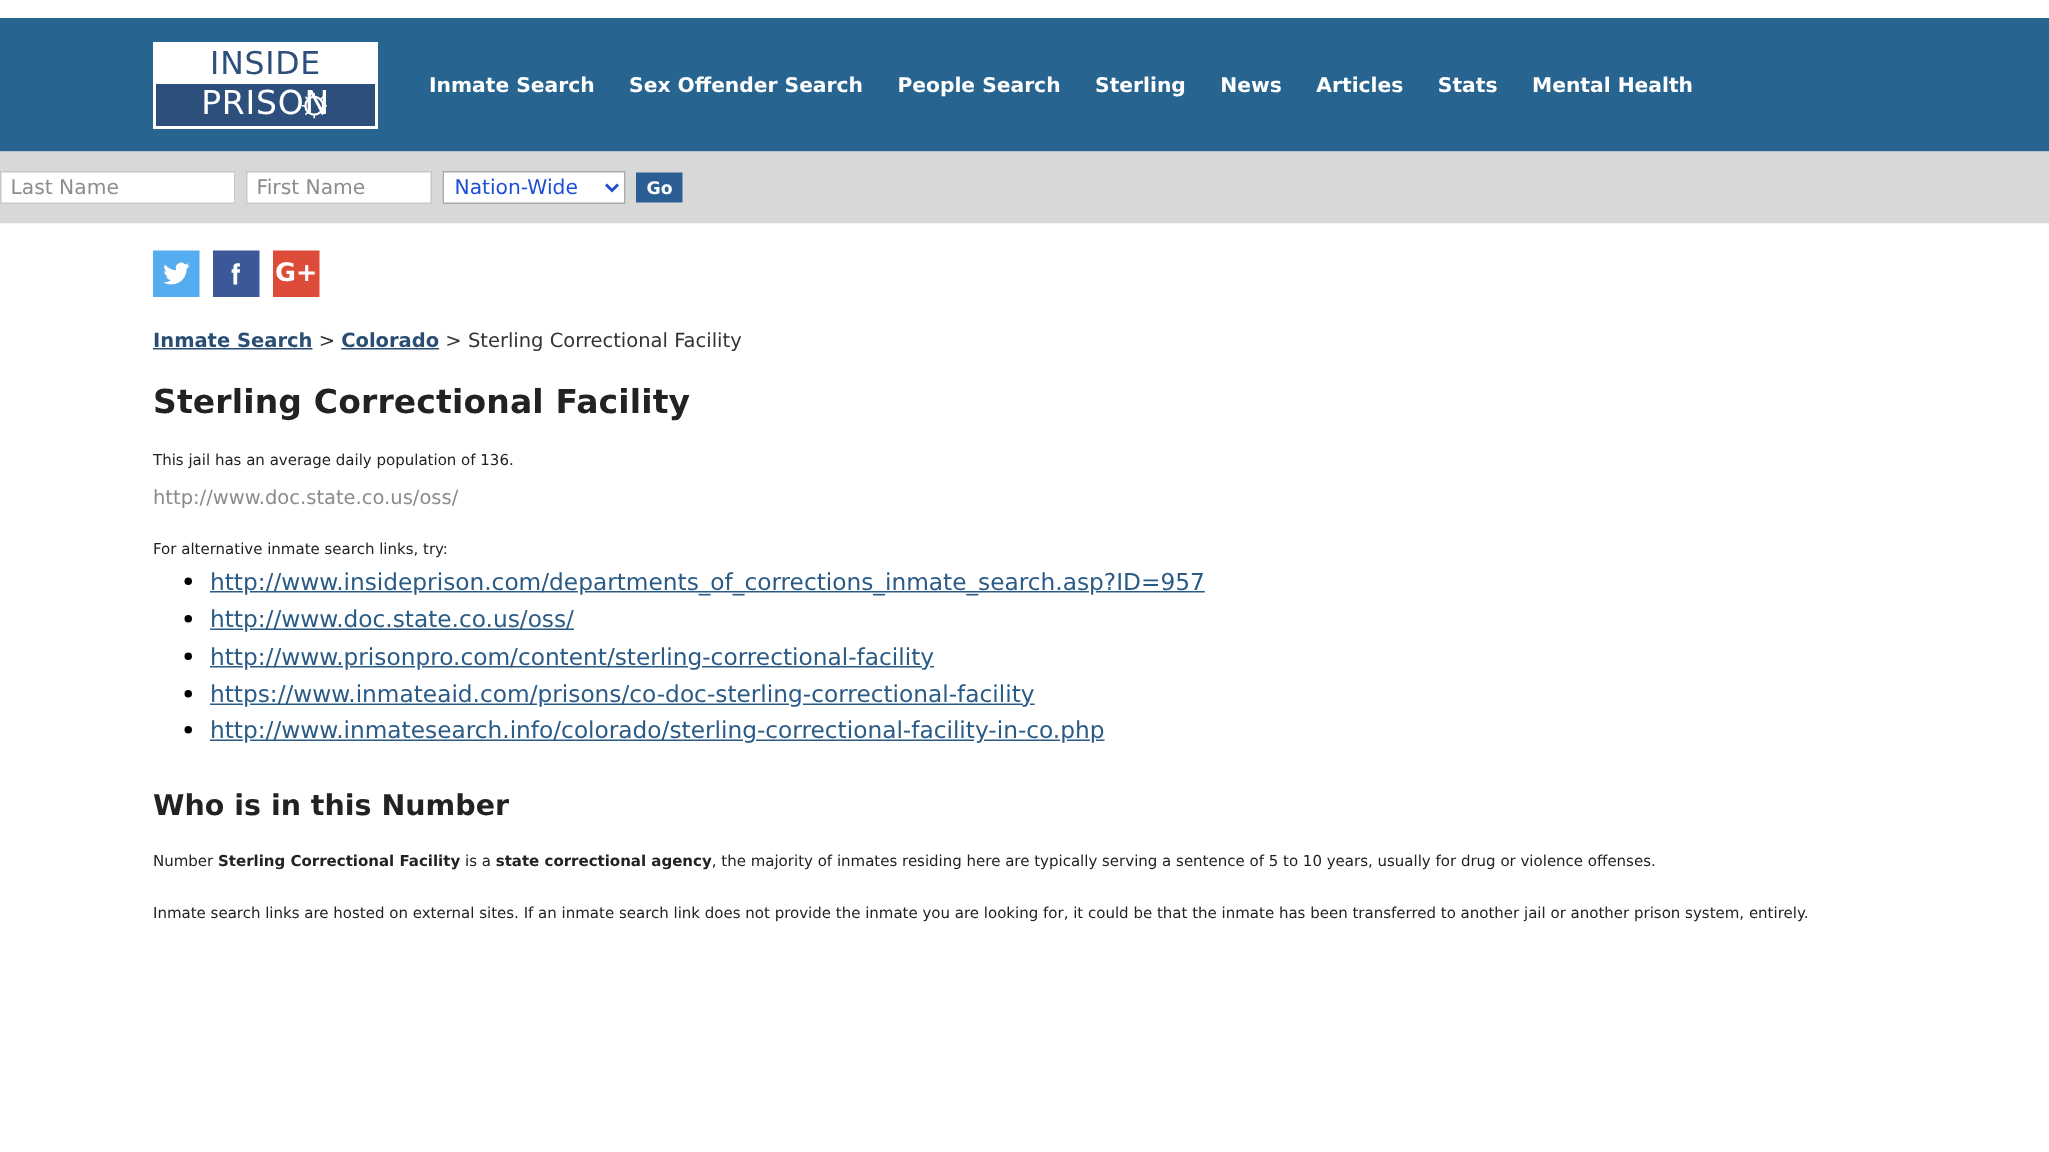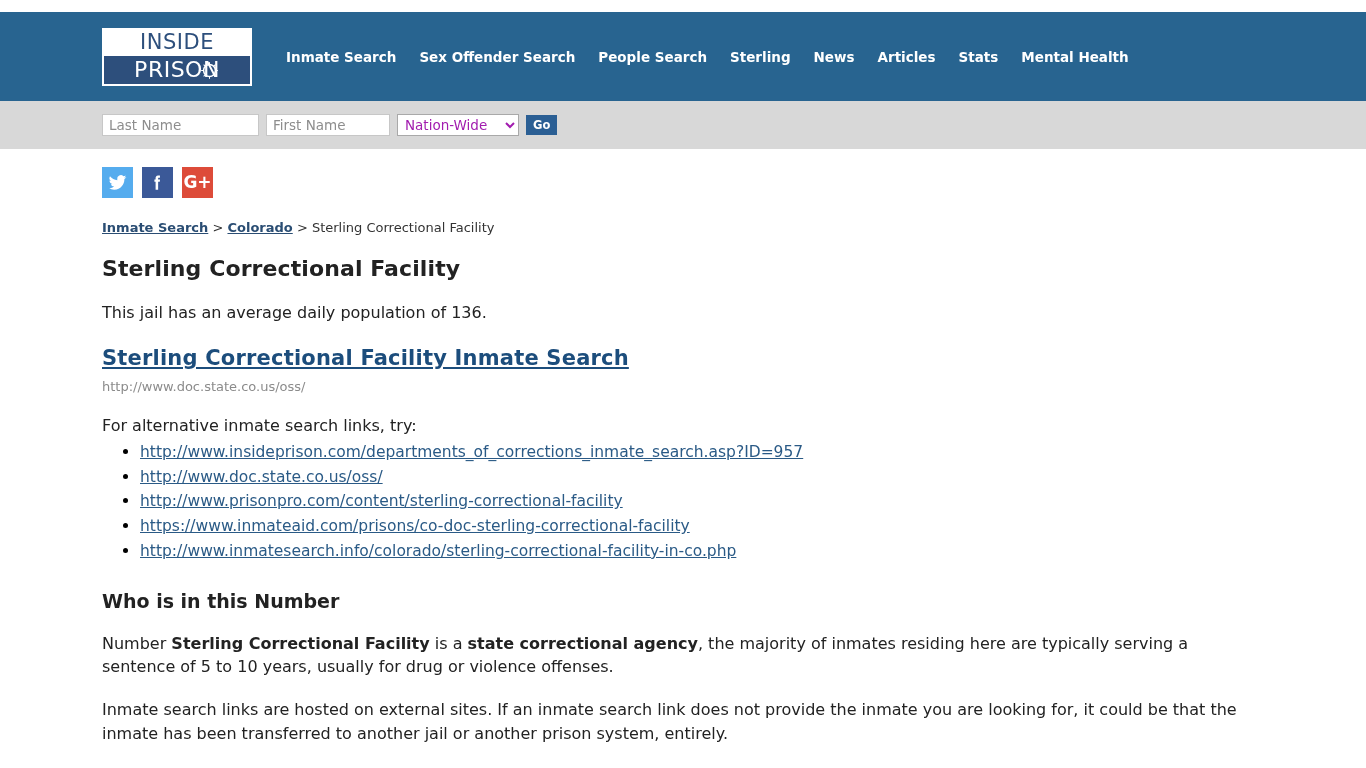--- a/index.html
+++ b/index.html
@@ -85,21 +85,20 @@
     white-space: nowrap;
     font-family: "DejaVu Sans", "Liberation Sans", sans-serif;
   }
 
   
   .searchbar {
     height: 48px;
     background: #d8d8d8;
     display: flex;
     align-items: center;
-    padding-left: 102px;
     gap: 7px;
   }
   .searchbar input[type=text] {
     height: 22px;
     border: 1px solid #c7c7c7;
     background: #ffffff;
     font-size: 13.5px;
     color: #333;
     padding: 1px 6px;
     font-family: "DejaVu Sans", "Liberation Sans", sans-serif;
@@ -107,21 +106,21 @@
   }
   .searchbar input::placeholder { color: #8d8d8d; }
   #ln { width: 157px; }
   #fn { width: 124px; }
   .searchbar select {
     height: 22px;
     width: 122px;
     border: 1px solid #a9a9a9;
     background: #ffffff;
     font-size: 13.5px;
-    color: #a21caf;
+    color: #1d4ed8;
     font-family: "DejaVu Sans", "Liberation Sans", sans-serif;
     padding-left: 3px;
   }
   .go-btn {
     height: 20px;
     background: #2b5f94;
     color: #ffffff;
     border: none;
     font-size: 11.5px;
     font-weight: bold;
@@ -177,21 +176,21 @@
 
   h1.page-title {
     font-size: 22px;
     font-weight: bold;
     color: #222222;
     margin: 21px 0 0 0;
     letter-spacing: 0.1px;
   }
 
   p.body-text {
-    font-size: 16px;
+    font-size: 10px;
     color: #222222;
     margin: 20px 0 0 0;
     line-height: 1.46;
   }
 
   a.main-link {
     display: inline-block;
     margin-top: 22px;
     font-size: 21px;
     font-weight: bold;
@@ -294,21 +293,20 @@
       <span class="gp-text">G+</span>
     </div>
   </div>
 
   <div class="breadcrumb"><a href="#">Inmate Search</a><span class="sep"> &gt; </span><a href="#">Colorado</a><span class="sep"> &gt; </span><span class="cur">Sterling Correctional Facility</span></div>
 
   <h1 class="page-title">Sterling Correctional Facility</h1>
 
   <p class="body-text">This jail has an average daily population of 136.</p>
 
-  <a class="main-link" href="#">Sterling Correctional Facility Inmate Search</a>
 
   <p class="url-note">http://www.doc.state.co.us/oss/</p>
 
 
   <p class="body-text">For alternative inmate search links, try:</p>
 
   <ul class="link-list">
     <li><a href="#">http://www.insideprison.com/departments_of_corrections_inmate_search.asp?ID=957</a></li>
     <li><a href="#">http://www.doc.state.co.us/oss/</a></li>
     <li><a href="#">http://www.prisonpro.com/content/sterling-correctional-facility</a></li>

